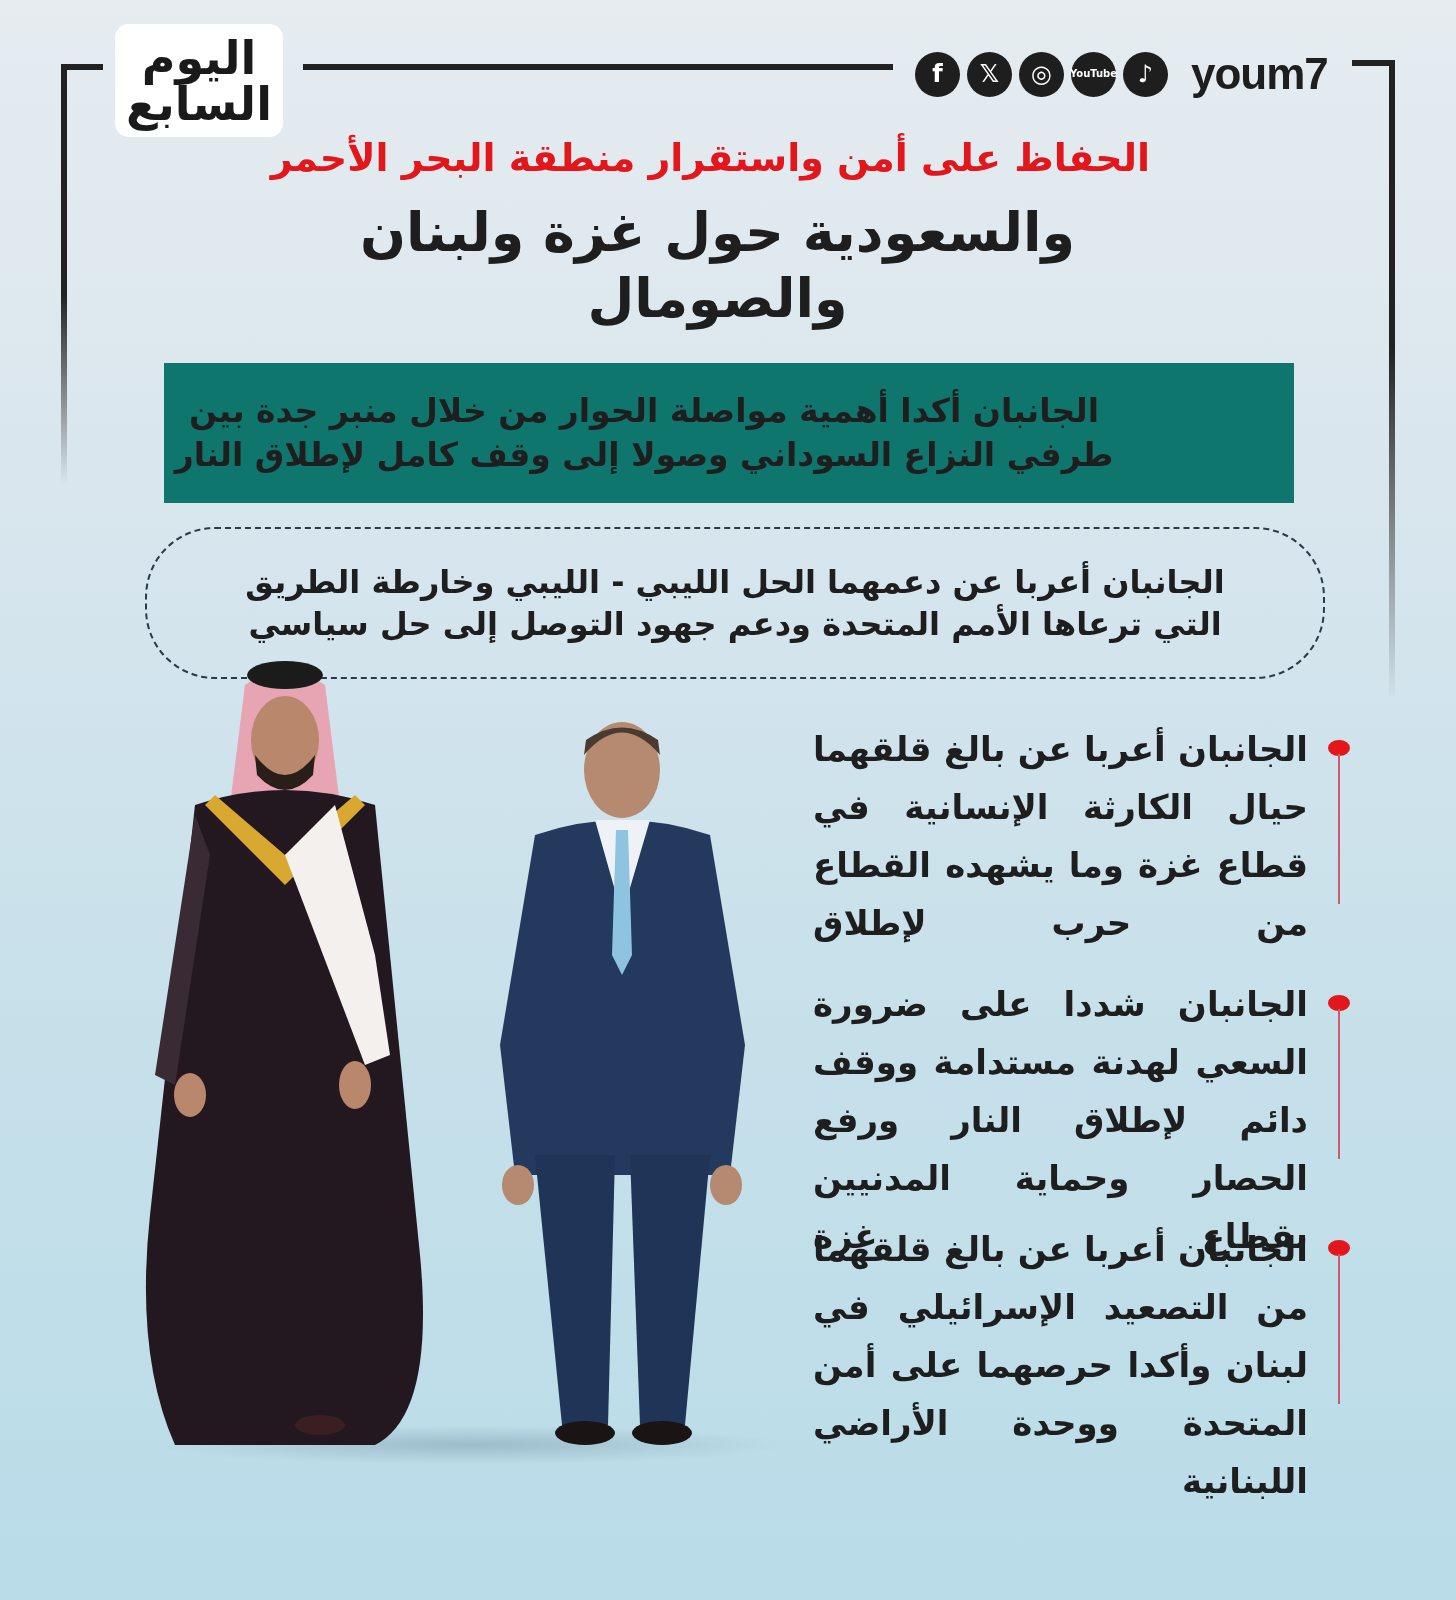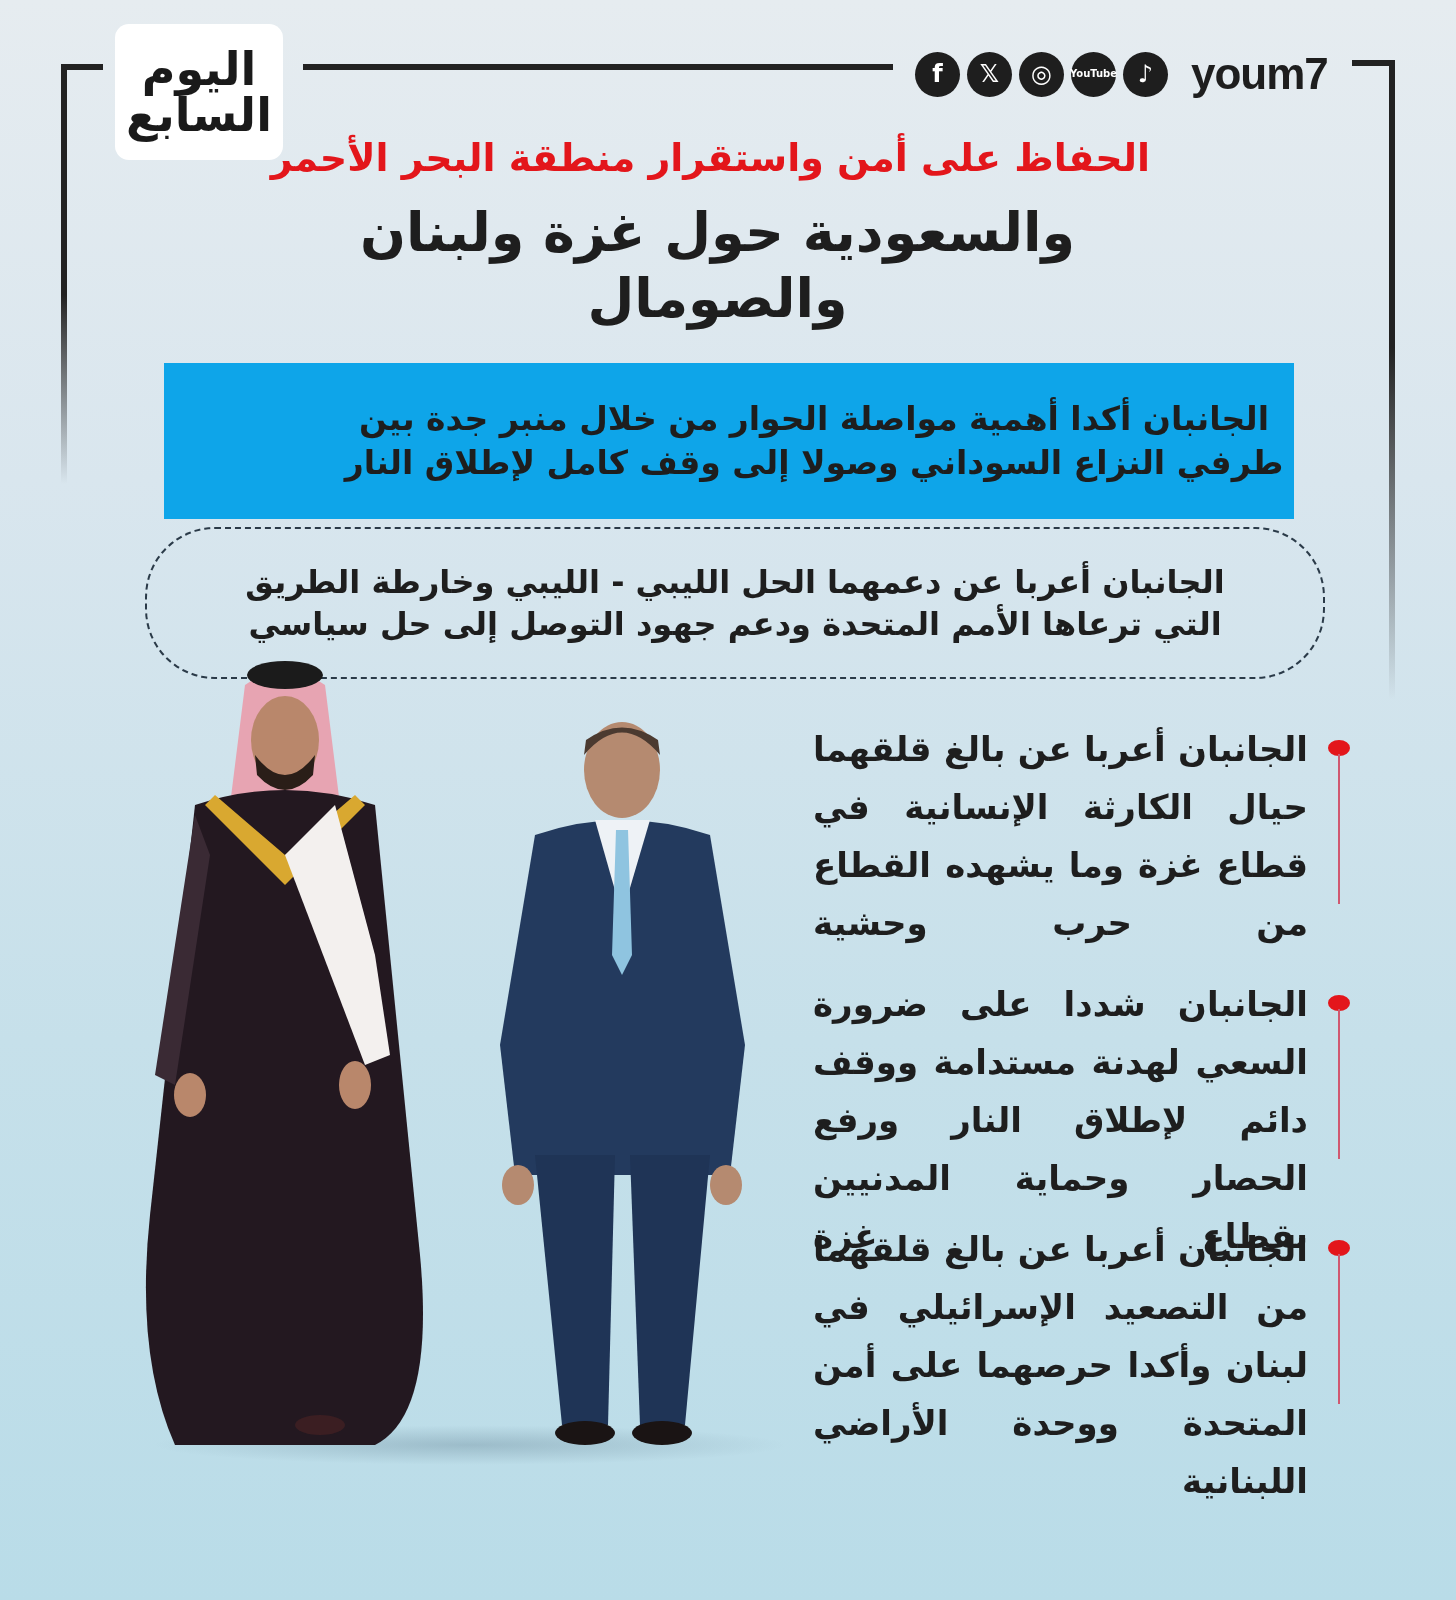--- a/index.html
+++ b/index.html
@@ -13,21 +13,21 @@
   .frame-top-left { position: absolute; left: 61px; top: 64px; width: 42px; height: 6px; background: #222; }
   .frame-left { position: absolute; left: 61px; top: 64px; width: 6px; height: 420px;
     background: linear-gradient(180deg, #222 0%, #222 55%, rgba(34,34,34,0) 100%); }
   .frame-top-mid { position: absolute; left: 303px; top: 64px; width: 590px; height: 6px; background: #222; }
   .frame-top-right { position: absolute; left: 1352px; top: 60px; width: 42px; height: 6px; background: #222; }
   .frame-right { position: absolute; left: 1389px; top: 60px; width: 6px; height: 640px;
     background: linear-gradient(180deg, #222 0%, #222 45%, rgba(34,34,34,0) 100%); }
 
   
   .logo {
-    position: absolute; left: 115px; top: 24px; width: 168px; height: 136px;
+    position: absolute; left: 115px; top: 24px; width: 168px; height: 113px;
     background: #fff; border-radius: 14px;
     display: flex; flex-direction: column; align-items: center; justify-content: center;
     direction: rtl; line-height: 1;
   }
   .logo .l1, .logo .l2 { font-family: "DejaVu Sans", sans-serif; font-weight: bold; font-size: 46px; letter-spacing: -2px; }
   .logo .dark { color: #1a1a1a; }
 
   
   .social {
     position: absolute; left: 915px; top: 50px; height: 48px;
@@ -48,23 +48,23 @@
     color: #e3161b; font-weight: bold; font-size: 38px;
   }
   .headline {
     position: absolute; left: 250px; top: 200px; width: 935px;
     direction: rtl; text-align: center;
     color: #1e1e1e; font-weight: bold; font-size: 54px; line-height: 66px;
   }
 
   
   .white-box {
-    position: absolute; left: 164px; top: 363px; width: 1130px; height: 156px;
-    background: #0ea5e9;
-    display: flex; align-items: center; justify-content: flex-end;
+    position: absolute; left: 164px; top: 363px; width: 1130px; height: 140px;
+    background: #0f766e;
+    display: flex; align-items: center; justify-content: flex-start;
   }
   .white-box p {
     direction: rtl; text-align: center; color: #1e1e1e;
     font-weight: bold; font-size: 33px; line-height: 44px; width: 960px;
   }
 
   
   .dashed-box {
     position: absolute; left: 145px; top: 527px; width: 1180px; height: 152px;
     border: 2px dashed #2a3a48; border-radius: 70px;
@@ -182,21 +182,21 @@
   <path d="M45 440 L125 440 L118 710 L72 710 Z" fill="#1f3456"></path>
   <path d="M140 440 L220 440 L195 710 L150 710 Z" fill="#1f3456"></path>
 
   <ellipse cx="95" cy="718" rx="30" ry="12" fill="#1a1414"></ellipse>
   <ellipse cx="172" cy="718" rx="30" ry="12" fill="#1a1414"></ellipse>
 </svg>
 
 <div class="bullet b1">
   <span class="dot"></span>
   <span class="line"></span>
-  <p>الجانبان أعربا عن بالغ قلقهما حيال الكارثة الإنسانية في قطاع غزة وما يشهده القطاع من حرب وحشية</p>
+  <p>الجانبان أعربا عن بالغ قلقهما حيال الكارثة الإنسانية في قطاع غزة وما يشهده القطاع من حرب لإطلاق</p>
 </div>
 <div class="bullet b2">
   <span class="dot"></span>
   <span class="line"></span>
   <p>الجانبان شددا على ضرورة السعي لهدنة مستدامة ووقف دائم لإطلاق النار ورفع الحصار وحماية المدنيين بقطاع غزة</p>
 </div>
 <div class="bullet b3">
   <span class="dot"></span>
   <span class="line"></span>
   <p>الجانبان أعربا عن بالغ قلقهما من التصعيد الإسرائيلي في لبنان وأكدا حرصهما على أمن المتحدة ووحدة الأراضي اللبنانية</p>

